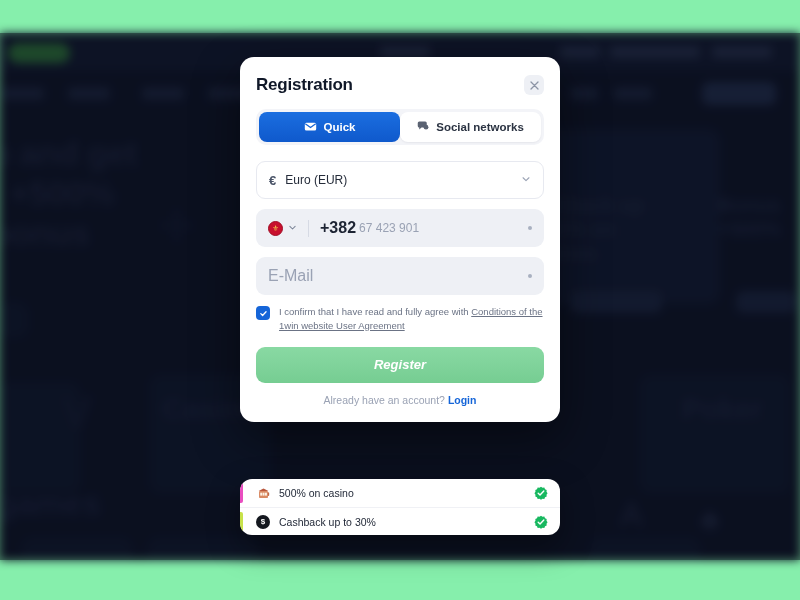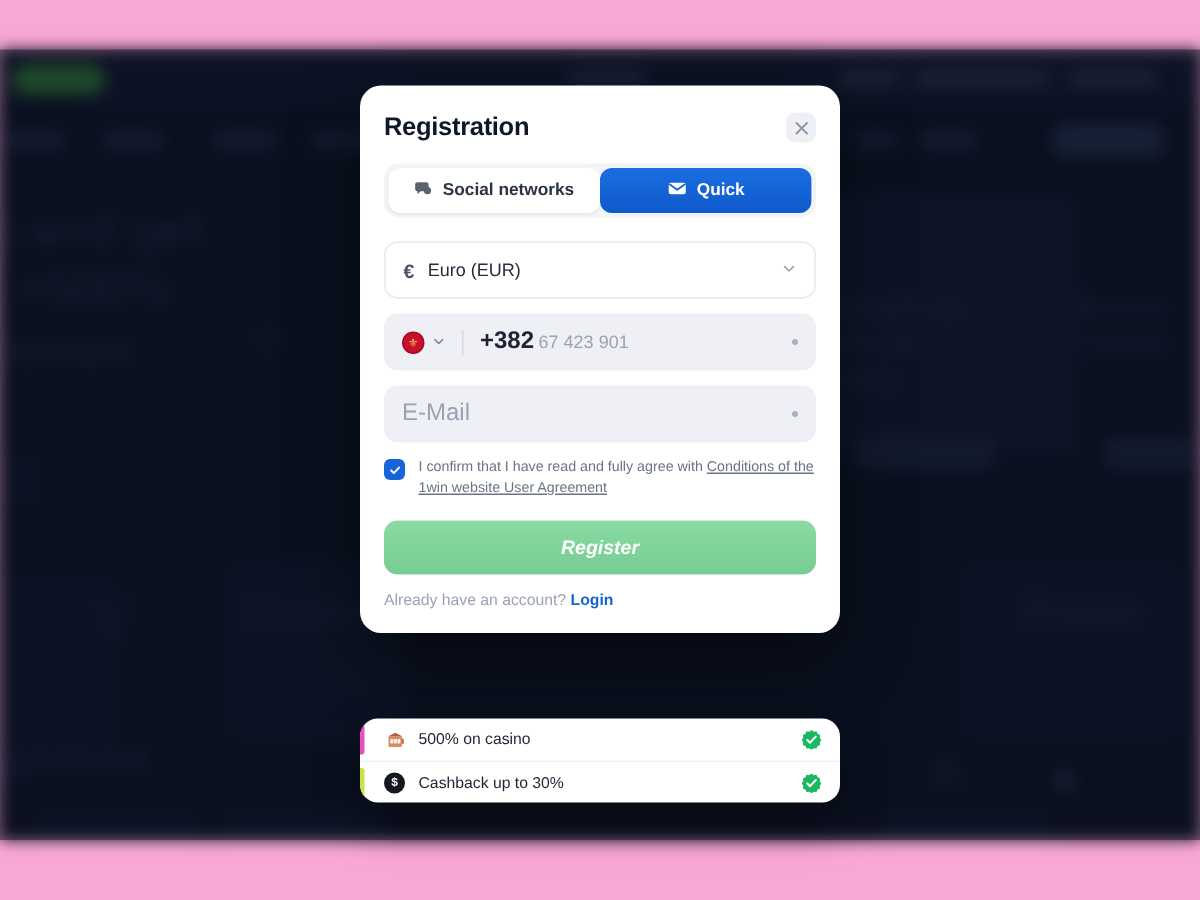--- a/index.html
+++ b/index.html
@@ -9,21 +9,21 @@
     height: 600px;
     overflow: hidden;
     background: #000;
     font-family: "Liberation Sans", sans-serif;
   }
 
   .screen {
     position: relative;
     width: 800px;
     height: 600px;
-    background: #f9a8d4;
+    background: #86efac;
   }
 
   
   .bg-page {
     position: absolute;
     left: 0;
     top: 33px;
     width: 800px;
     height: 527px;
     background: #0d1426;
@@ -199,21 +199,21 @@
   .register {
     width: 100%; height: 36px; border-radius: 9px; border: none;
     background: #7fd39b;
     background-image: linear-gradient(180deg, #89d9a3 0%, #76cd92 100%);
     color: #ffffff; font-size: 13px; font-weight: 700; cursor: pointer;
     font-family: "Liberation Sans", sans-serif;
     font-style: italic;
   }
 
   .already {
-    margin-top: 11px; font-size: 10.5px; color: #9aa2b4;
+    text-align: center; margin-top: 11px; font-size: 10.5px; color: #9aa2b4;
   }
   .login-link { color: #1565d8; font-weight: 700; cursor: pointer; }
 
   
   .bonus-card {
     position: absolute; left: 240px; top: 479px; width: 320px;
     background: #ffffff; border-radius: 12px; overflow: hidden;
     box-shadow: 0 12px 32px rgba(0,0,0,0.40);
   }
   .bonus-row {
@@ -308,37 +308,37 @@
       <button class="close-btn">
         <span>
           <svg width="9" height="9" viewBox="0 0 9 9">
             <path d="M1 1 L8 8 M8 1 L1 8" stroke="#8d95a6" stroke-width="1.3" stroke-linecap="round" fill="none"></path>
           </svg>
         </span>
       </button>
     </div>
 
     <div class="tabs">
+      <button class="tab active">
+        <span>
+          <svg width="13" height="13" viewBox="0 0 16 16">
+            <rect x="1" y="3.5" width="14" height="9.5" rx="2" fill="#ffffff"></rect>
+            <path d="M2 5 L8 9.3 L14 5" stroke="#1565d8" stroke-width="1.5" fill="none" stroke-linecap="round" stroke-linejoin="round"></path>
+          </svg>
+        </span>
+        <span>Quick</span>
+      </button>
       <button class="tab inactive">
         <span>
           <svg width="12" height="12" viewBox="0 0 16 16">
             <path d="M3 2h8a2 2 0 0 1 2 2v4a2 2 0 0 1-2 2H6l-3 2.5V10H3a2 2 0 0 1-2-2V4a2 2 0 0 1 2-2z" fill="#5a6272"></path>
             <circle cx="12" cy="9.5" r="3.2" fill="#5a6272"></circle>
           </svg>
         </span>
         <span>Social networks</span>
-      </button>
-      <button class="tab active">
-        <span>
-          <svg width="13" height="13" viewBox="0 0 16 16">
-            <rect x="1" y="3.5" width="14" height="9.5" rx="2" fill="#ffffff"></rect>
-            <path d="M2 5 L8 9.3 L14 5" stroke="#1565d8" stroke-width="1.5" fill="none" stroke-linecap="round" stroke-linejoin="round"></path>
-          </svg>
-        </span>
-        <span>Quick</span>
       </button>
     </div>
 
     <div class="field select">
       <div class="sel-left">
         <span class="eur-sym">€</span>
         <span class="sel-label">Euro (EUR)</span>
       </div>
       <span class="chev">
         <svg width="10" height="10" viewBox="0 0 12 12">

